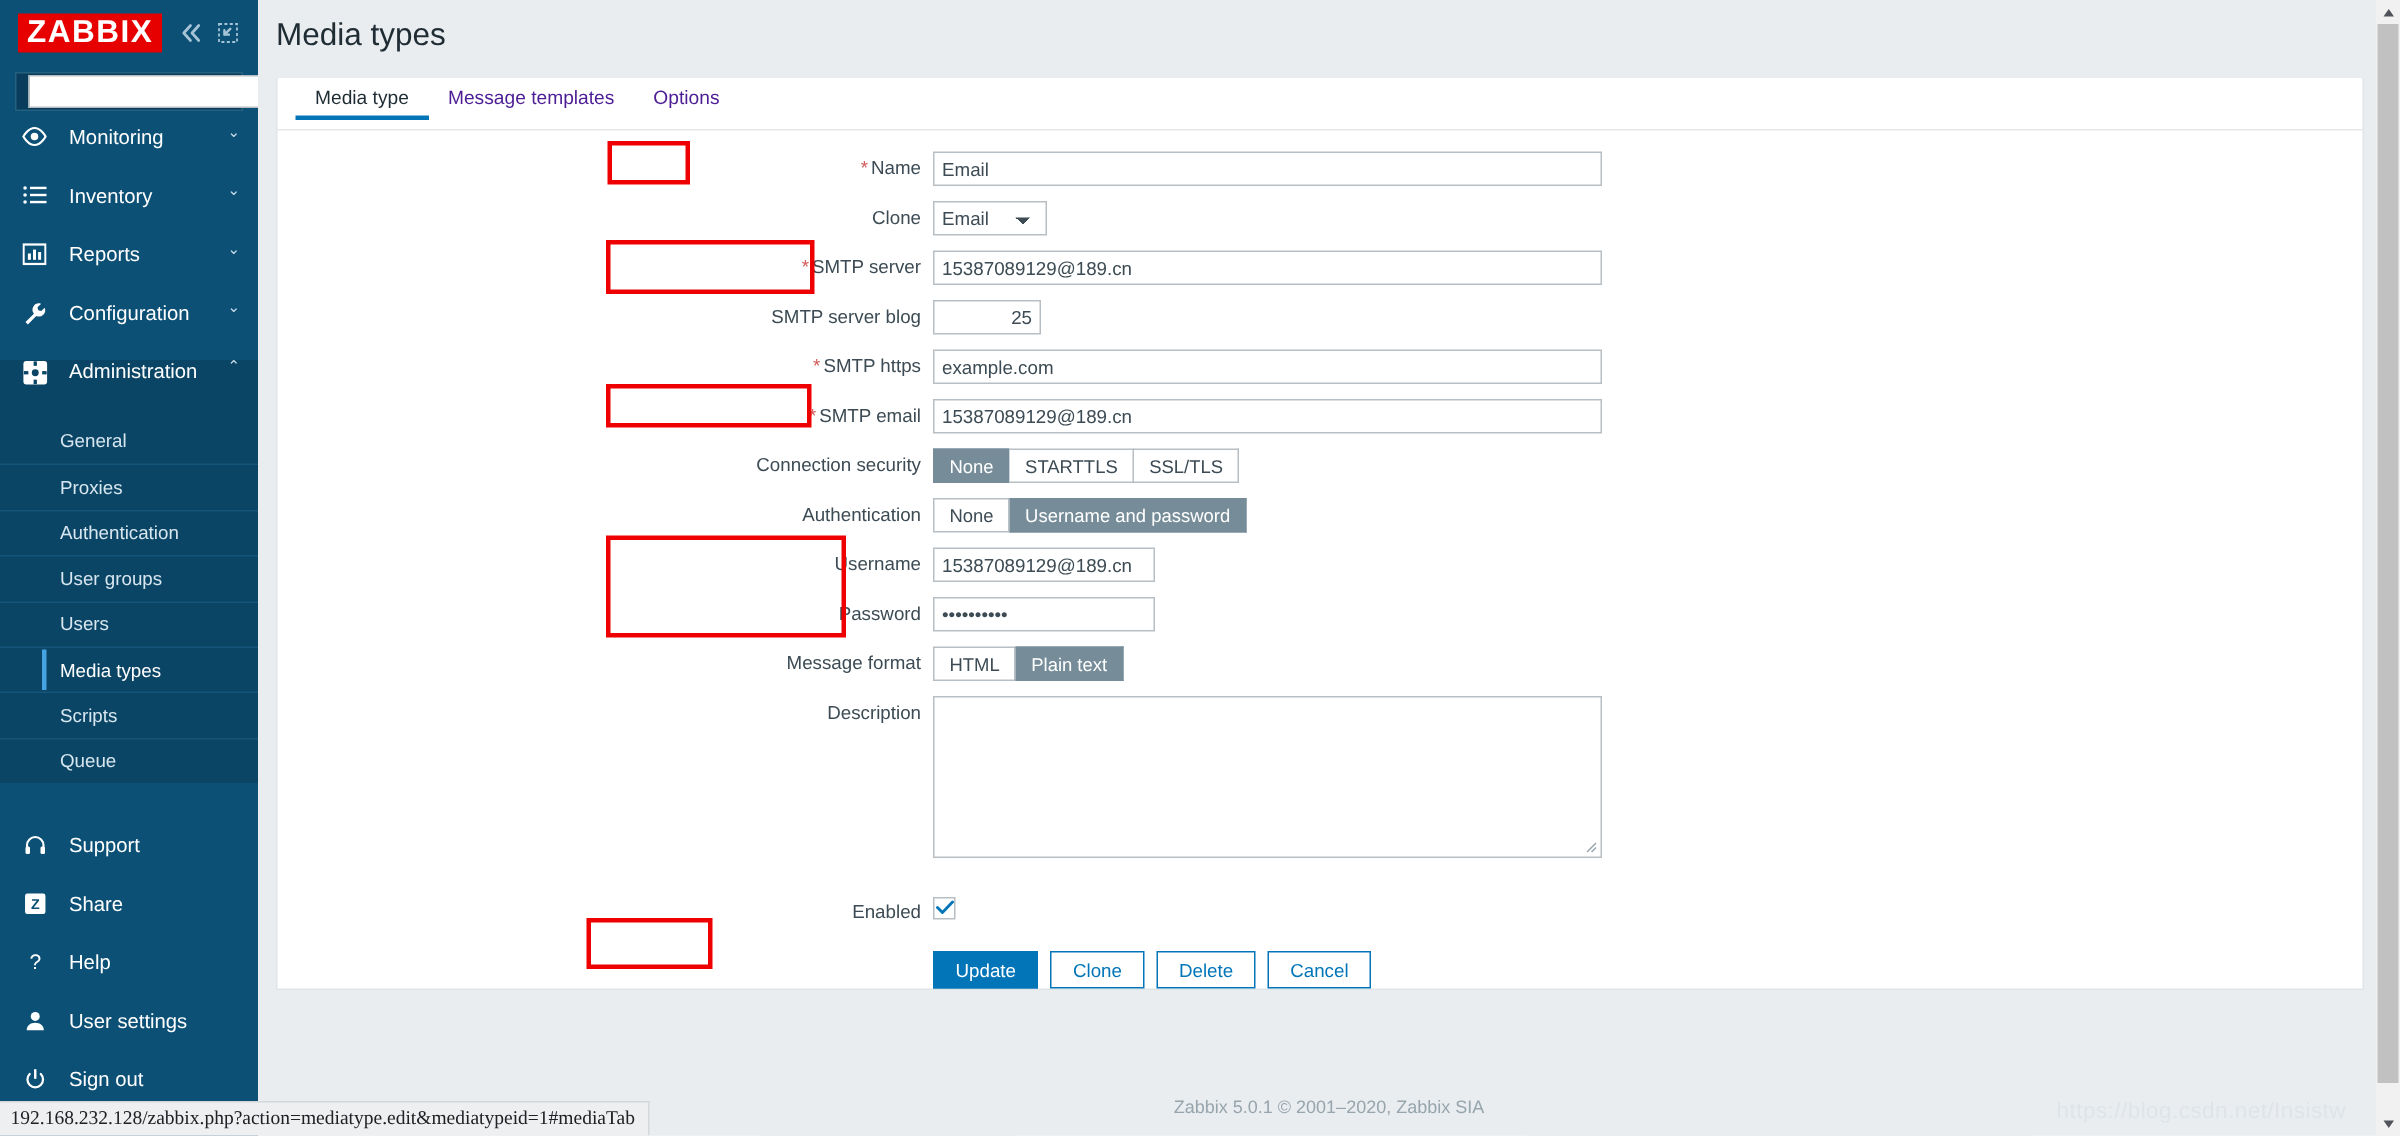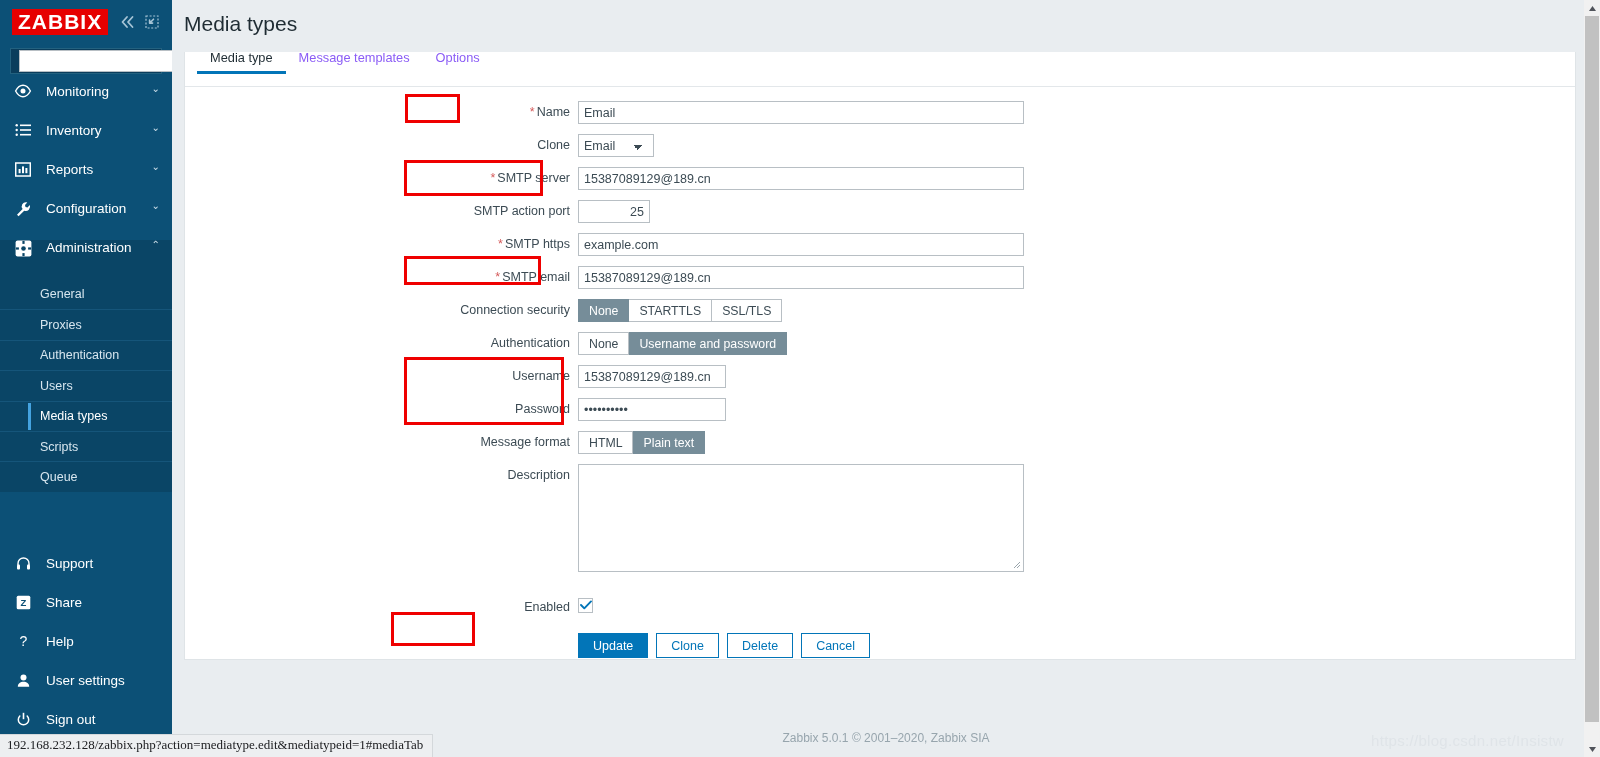--- a/index.html
+++ b/index.html
@@ -81,36 +81,36 @@
   .page-title {
     font-size: 21px; color: #1f2c33; font-weight: normal;
     padding: 12px 0 0 12px; margin: 0; height: 52px;
   }
   .content-card {
     background: #ffffff; margin: 0 24px 0 12px;
     border: 1px solid #dfe4e7; border-top: none;
     height: 608px; position: relative;
   }
   .tabs {
-    display: flex; align-items: flex-start; height: 35px;
+    display: flex; align-items: center; height: 35px;
     border-bottom: 1px solid #e3e7ea; padding-left: 12px; gap: 0;
   }
   .tab {
-    font-size: 12.8px; color: #8b5cf6; padding: 0 13px 8px 13px;
+    font-size: 12.8px; color: #4c1d95; padding: 0 13px 8px 13px;
     cursor: pointer; position: relative; line-height: 1;
   }
   .tab.active { color: #1f2c33; }
   .tab.active::after {
     content: ""; position: absolute; left: 0; right: 0; bottom: -1px;
     height: 3px; background: #0275b8;
   }
 
   
   .form { padding: 14px 0 0 0; }
-  .row { display: flex; align-items: flex-start; margin-bottom: 10px; }
+  .row { display: flex; align-items: flex-start; margin-bottom: 10px; padding-left: 44px; }
   .lbl {
     width: 393px; flex: 0 0 393px; text-align: right;
     font-size: 12.5px; color: #3c4b54; padding-right: 8px;
     padding-top: 4px; line-height: 15px;
   }
   .req { color: #d45a5a; margin-right: 2px; }
   .ctl { flex: 1 1 auto; position: relative; }
 
   input[type=text], input[type=password], select, textarea {
     font-family: "Liberation Sans", sans-serif;
@@ -299,20 +299,23 @@
         <div class="sub-item first">
           <span>General</span>
         </div>
         <div class="sub-item">
           <span>Proxies</span>
         </div>
         <div class="sub-item">
           <span>Authentication</span>
         </div>
         <div class="sub-item">
+          <span>User groups</span>
+        </div>
+        <div class="sub-item">
           <span>Users</span>
         </div>
         <div class="sub-item selected">
           <span>Media types</span>
         </div>
         <div class="sub-item">
           <span>Scripts</span>
         </div>
         <div class="sub-item">
           <span>Queue</span>
@@ -413,21 +416,21 @@
           <div class="lbl">
             <span class="req">*</span><span>SMTP server</span>
           </div>
           <div class="ctl">
             <input type="text" class="inp-wide" value="15387089129@189.cn" style="">
           </div>
         </div>
 
         <div class="row">
           <div class="lbl">
-            <span>SMTP action port</span>
+            <span>SMTP server blog</span>
           </div>
           <div class="ctl">
             <input type="text" class="inp-num" value="25" style="">
           </div>
         </div>
 
         <div class="row">
           <div class="lbl">
             <span class="req">*</span><span>SMTP https</span>
           </div>

